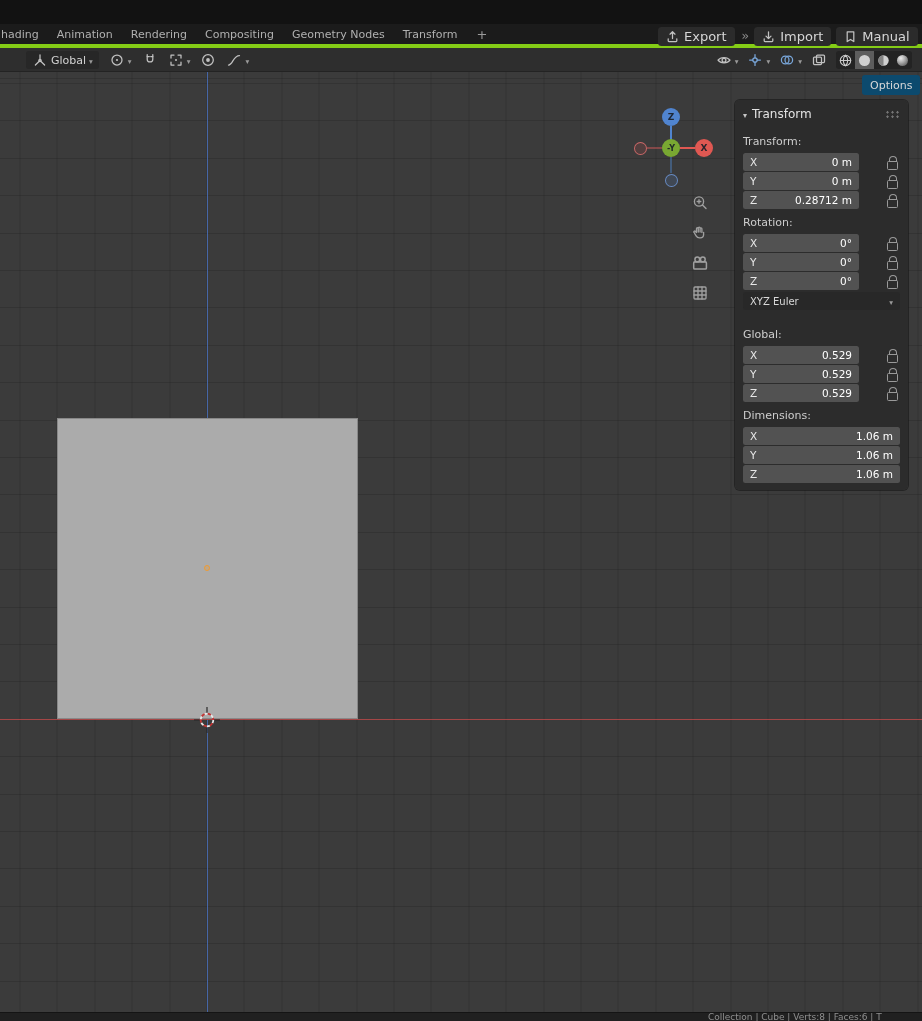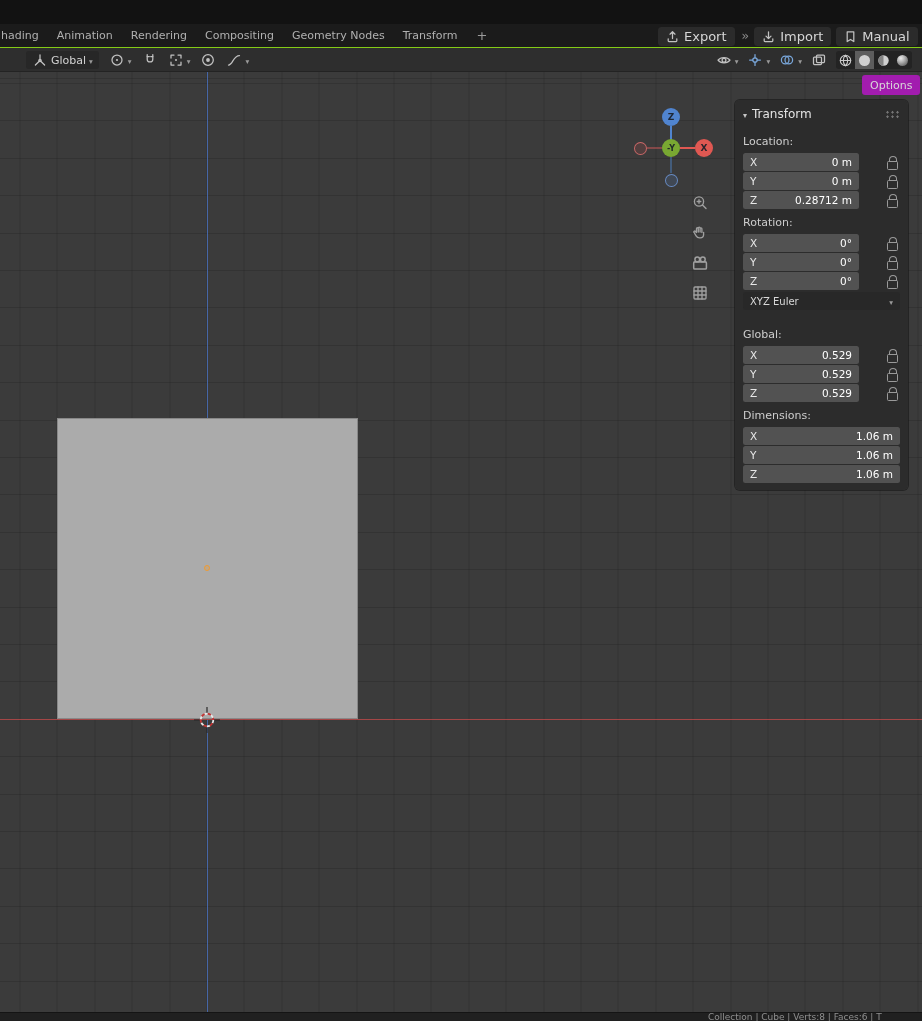--- a/index.html
+++ b/index.html
@@ -1,21 +1,21 @@
 <!DOCTYPE html>
 <html><head>
 <meta charset="utf-8">
 <style>
   *{box-sizing:border-box;margin:0;padding:0}
   body{background:#000;font-family:"DejaVu Sans","Liberation Sans",sans-serif}
   #screen{position:relative;width:922px;height:1021px;overflow:hidden;background:#131313;font-size:11px;color:#c8c8c8}
 
   
   .topstrip{position:absolute;left:0;top:0;width:922px;height:24px;background:#121212}
-  .tabrow{position:absolute;left:0;top:24px;width:922px;height:24px;background:#1b1b1b;border-bottom:1px solid #84cc16;display:flex;align-items:center}
+  .tabrow{position:absolute;left:0;top:24px;width:922px;height:24px;background:#1b1b1b;border-bottom:4px solid #84cc16;display:flex;align-items:center}
   .tab{height:100%;display:flex;align-items:center;padding:0 9px;color:#b0b0b0;font-size:11px;white-space:nowrap}
   .tab.first{padding-left:1px}
   .addtab{color:#9a9a9a;font-size:13px;padding:0 8px;margin-left:2px}
   .tb-cluster{position:absolute;left:658px;top:2px;height:20px;display:flex;align-items:center;gap:5px}
   .tb-btn{height:19px;padding:0 8px;background:#2b2b2b;border-radius:3.5px;display:flex;align-items:center;gap:5px;color:#d6d6d6;font-size:13px;white-space:nowrap}
   .sep-chev{color:#8d8d8d;font-size:12px;letter-spacing:-2px;margin:0 2px}
 
   
   .vheader{position:absolute;left:0;top:48px;width:922px;height:24px;background:#2e2e2e;border-bottom:1px solid #232323}
   .vh-left{position:absolute;left:26px;top:0;height:24px;display:flex;align-items:center;gap:10px}
@@ -29,21 +29,21 @@
   svg.icon.blue{stroke:#7aa8dc}
   svg.icon.dim{stroke:#b8b8b8;opacity:.8;stroke-width:1.35}
   .clip-chev{position:absolute;left:917px;top:56px}
   .shadegrp{display:flex;height:18px;background:#232323;border-radius:3px;overflow:hidden}
   .seg{width:19px;height:18px;display:flex;align-items:center;justify-content:center}
   .seg.active{background:#5d5d5d}
   .sph-solid{width:11px;height:11px;border-radius:50%;background:#d0d0d0}
   .sph-rend{width:11px;height:11px;border-radius:50%;background:radial-gradient(circle at 35% 30%,#ededed 0%,#b5b5b5 35%,#6e6e6e 75%,#5a5a5a 100%)}
 
   
-  .options-btn{position:absolute;left:862px;top:75px;height:20px;padding:0 8px;background:#a21caf;border-radius:3px;display:flex;align-items:center;color:#d8d8d8;font-size:11px}
+  .options-btn{position:absolute;left:862px;top:75px;height:20px;padding:0 8px;background:#0c4a6e;border-radius:3px;display:flex;align-items:center;color:#d8d8d8;font-size:11px}
 
   
   .viewport{position:absolute;left:0;top:72px;width:922px;height:940px;background-color:#3b3b3b;
     background-image:
       repeating-linear-gradient(to right, rgba(0,0,0,.13) 0 1px, transparent 1px 37.4px),
       repeating-linear-gradient(to bottom, rgba(0,0,0,.13) 0 1px, transparent 1px 37.4px);
     background-position:19.5px 0,0 11px;overflow:hidden}
   .axis-z{position:absolute;left:206.5px;top:0;width:1.5px;height:940px;background:rgba(72,108,178,.9)}
   .axis-x{position:absolute;left:0;top:646.5px;width:922px;height:1.5px;background:rgba(176,72,72,.9)}
   .cube{position:absolute;left:57px;top:346px;width:301px;height:301px;background:#ababab;border:1px solid rgba(55,55,55,.3)}
@@ -297,21 +297,21 @@
   </div>
 
   <div class="npanel">
     <div class="phead">
       <span class="pchev"></span>
       <span class="ptitle">Transform</span>
       <span class="grip"></span>
     </div>
     <div class="pbody">
 
-      <div class="plabel">Location:</div>
+      <div class="plabel">Transform:</div>
       <div class="prow">
         <div class="pfield">
           <span class="axis">X</span>
           <span class="val">0 m</span>
         </div>
         <span class="lock"></span>
       </div>
       <div class="prow">
         <div class="pfield">
           <span class="axis">Y</span>

